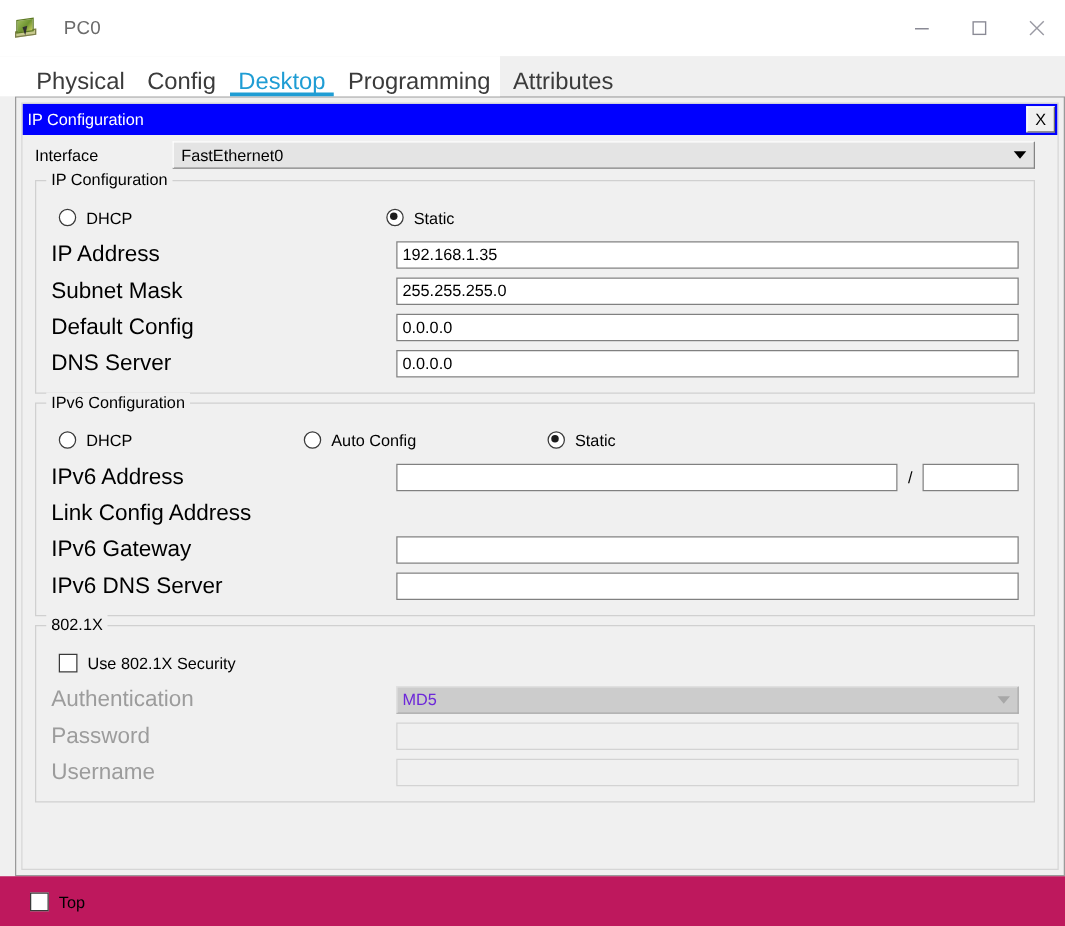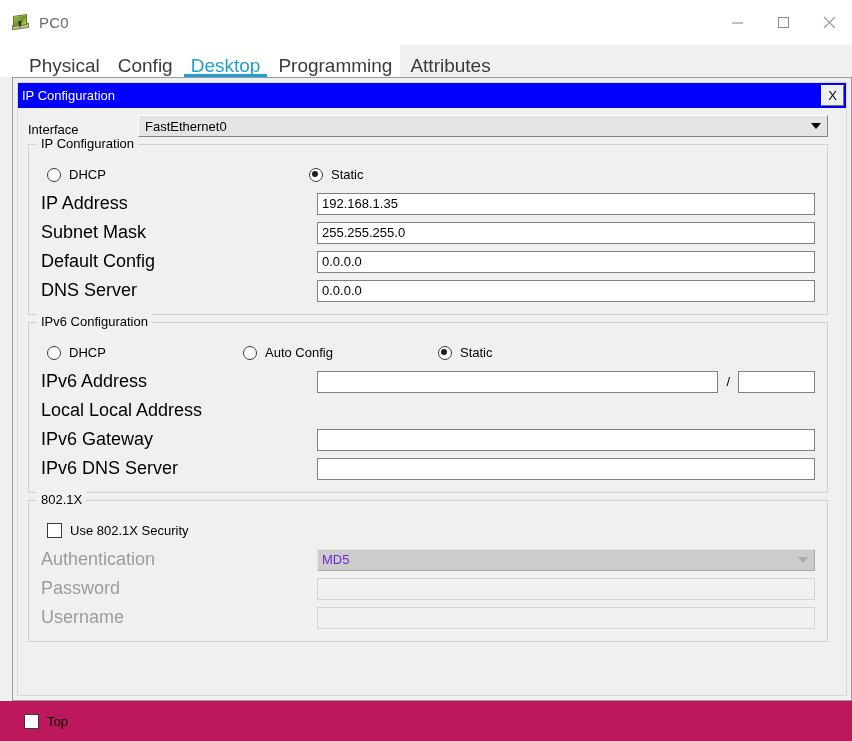--- a/index.html
+++ b/index.html
@@ -42,21 +42,21 @@
     transform: skewY(-8deg);
   }
   #app-icon .cursor {
     position: absolute; left: 9px; top: 9px;
     width: 0; height: 0;
     border-left: 4px solid #303030;
     border-bottom: 7px solid transparent;
     transform: rotate(-18deg);
   }
   #window-title {
-    font-size: 15px; color: #6b6b6b; letter-spacing: .2px;
+    font-size: 15px; color: #6b6b6b; letter-spacing: .2px; margin-left: 12px;
   }
   #window-controls {
     position: absolute; right: 0; top: 0;
     height: 45px; display: flex; align-items: stretch;
   }
   .wc { width: 46px; display: flex; align-items: center; justify-content: center; }
   .wc svg { display: block; }
 
   
   #tabstrip {
@@ -124,21 +124,21 @@
     border-top: 1px solid #ffffff;
     border-left: 1px solid #ffffff;
     border-right: 1px solid #707070;
     border-bottom: 1px solid #707070;
     display: flex; align-items: center; justify-content: center;
     font-size: 13px; color: #000000;
   }
 
   
   #iface-row {
-    display: flex; align-items: flex-end;
+    display: flex; align-items: center;
     height: 26px; margin-top: 3px;
     padding-left: 10px;
   }
   #iface-label { width: 110px; font-size: 13px; color: #000; }
   #iface-select {
     flex: 1; margin-right: 18px; height: 22px;
     background: #e4e4e4;
     border-top: 1px solid #ffffff;
     border-left: 1px solid #ffffff;
     border-right: 1px solid #848484;
@@ -207,21 +207,21 @@
     color: #6d28d9;
     justify-content: space-between;
   }
 
   
   .radio-row {
     display: flex; align-items: center;
     height: 30px; padding-left: 18px;
   }
   .radio-item {
-    display: flex; align-items: flex-end;
+    display: flex; align-items: flex-start;
     font-size: 13px; color: #000;
   }
   .radio {
     width: 14px; height: 14px; border-radius: 50%;
     border: 1.6px solid #3a3a3a;
     background: #ffffff;
     margin-right: 8px;
     position: relative; flex: none;
   }
   .radio.checked::after {
@@ -395,21 +395,21 @@
                 <span></span>
               </div>
             <span class="slash">/</span>
             <div class="field prefix-field">
                 <span></span>
               </div>
           </div>
         </div>
 
         <div class="row">
-          <div class="label">Local Local Address</div>
+          <div class="label">Link Config Address</div>
         </div>
         <div class="row">
           <div class="label">IPv6 Gateway</div>
           <div class="field">
               <span></span>
             </div>
         </div>
         <div class="row">
           <div class="label">IPv6 DNS Server</div>
           <div class="field">

